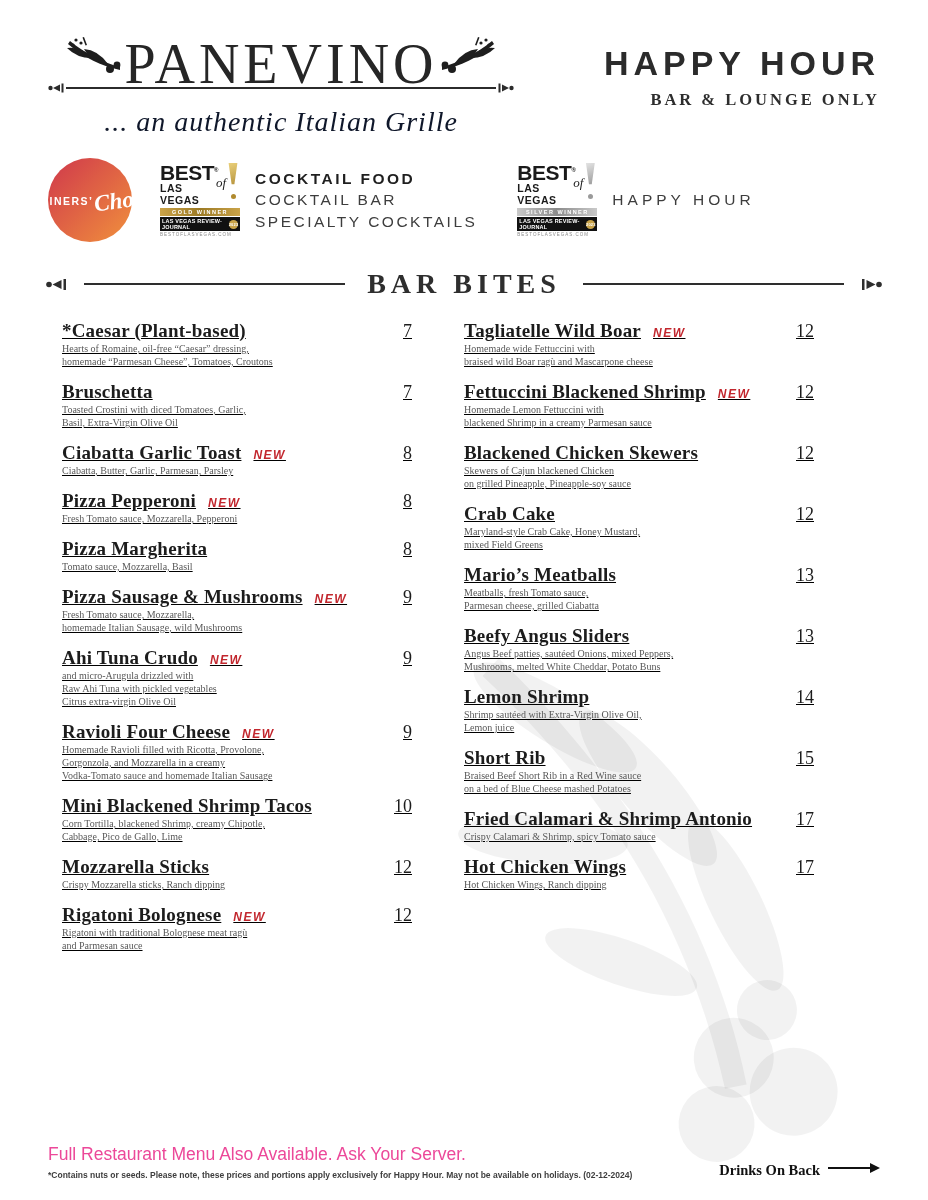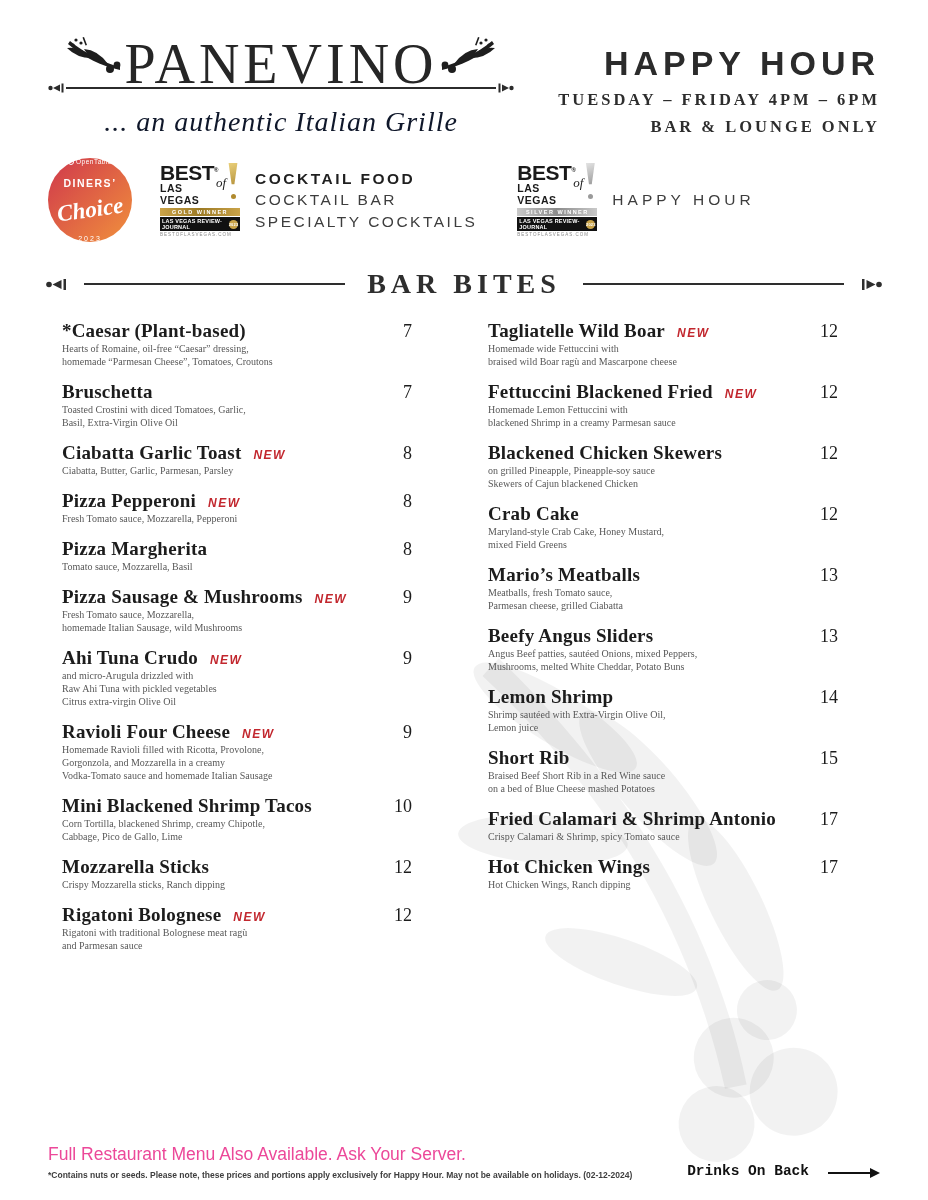--- a/index.html
+++ b/index.html
@@ -30,21 +30,21 @@
   .award-text { font-family:"Liberation Sans", sans-serif; margin-left:15px; }
   .award-line { font-size:15.5px; letter-spacing:2.5px; color:#3d3d3d; line-height:1.38; }
   .award-line.bold { font-weight:700; color:#1f1f1f; }
   .award-sub { font-size:11.5px; letter-spacing:2px; color:#a6a6a6; margin-top:1px; }
   .award-2 { margin-left:28px; }
   .award-3 { margin-left:40px; }
   .award-3 .award-line { letter-spacing:4px; }
 
   
   .dc-badge { width:84px; height:84px; border-radius:50%; background:linear-gradient(135deg,#d13c4b 5%,#ef8c3d 95%);
-              color:#fff; display:flex; flex-direction:column; align-items:center; justify-content:space-between;
+              color:#fff; display:flex; flex-direction:row; align-items:center; justify-content:center;
               font-family:"Liberation Sans", sans-serif; flex:0 0 auto; }
   .dc-brand { font-size:6.5px; letter-spacing:.5px; display:flex; align-items:center; gap:2px; }
   .ot-dot { width:6px; height:6px; border:1.4px solid #fff; border-radius:50%; display:inline-block; }
   .dc-diners { font-size:10.5px; font-weight:700; letter-spacing:1.5px; margin-top:2px; }
   .dc-choice { font-family:"Liberation Serif", serif; font-style:italic; font-weight:700; font-size:23px; line-height:.95; transform:rotate(-8deg); }
   .dc-year { font-size:7px; letter-spacing:2px; margin-top:4px; }
 
   
   .bolv { width:80px; flex:0 0 auto; font-family:"Liberation Sans", sans-serif; text-align:left; }
   .bolv-main { position:relative; padding-right:16px; }
@@ -67,36 +67,36 @@
   .bolv-year { background:#c9a349; color:#fff; border-radius:50%; width:9px; height:9px; font-size:4px;
                display:inline-flex; align-items:center; justify-content:center; flex:0 0 auto; }
   .bolv-site { font-size:4.5px; letter-spacing:1px; color:#8a8a8a; margin-top:1px; }
 
   
   .divider { display:flex; align-items:center; margin:26px 46px 0 46px; gap:14px; }
   .divider-line { flex:1; height:2px; background:#2e2e2e; }
   .divider-title { font-size:28px; font-weight:700; letter-spacing:5px; color:#2e2e2e; padding:0 8px; }
 
   
-  .menu { display:flex; padding:20px 0 0 62px; gap:76px; position:relative; z-index:1; }
+  .menu { display:flex; padding:20px 0 0 62px; gap:52px; position:relative; z-index:1;text-decoration:underline; }
   .menu-col { width:350px; flex:0 0 350px; }
   .menu-item { margin-bottom:13px; }
   .item-head { display:flex; align-items:baseline; }
   .item-name { font-size:19px; font-weight:700; color:#1c1c1c; letter-spacing:.2px; white-space:nowrap; }
   .new-badge { font-family:"Liberation Sans", sans-serif; font-style:italic; font-weight:700; font-size:12px;
                letter-spacing:1.5px; color:#c2272e; margin-left:12px; }
   .item-price { margin-left:auto; font-size:18px; color:#1c1c1c; }
   .desc-line { font-size:10px; color:#585858; line-height:1.3; white-space:nowrap; }
 
   
   .footer { position:absolute; left:48px; right:48px; bottom:20px; }
   .footer-note { font-family:"Liberation Sans", sans-serif; font-size:17.5px; color:#ec4899; }
   .fine-print { font-family:"Liberation Sans", sans-serif; font-size:8.5px; color:#3e3e3e; margin-top:5px;font-weight:bold; }
-  .drinks { position:absolute; right:0; bottom:1px; display:flex; align-items:flex-end; gap:19px;
-            font-family:Liberation Mono, monospace; font-size:14.5px; font-weight:700; color:#111; }
+  .drinks { position:absolute; right:0; bottom:1px; display:flex; align-items:flex-start; gap:8px;
+            font-family:Liberation Serif, serif; font-size:14.5px; font-weight:700; color:#111; }
 </style>
 </head>
 <body>
 
 <div class="page">
 
   <svg class="watermark" viewBox="0 0 460 580">
     <g fill="#000" fill-opacity="0.05">
       <path d="M70,30 C170,150 255,300 272,480 L250,482 C230,305 155,165 52,46 Z"></path>
       <ellipse cx="120" cy="95" rx="95" ry="26" transform="rotate(38 120 95)"></ellipse>
@@ -157,21 +157,20 @@
               <polygon points="5,5 12,1.5 12,8.5"></polygon>
               <rect x="13.5" y="0.5" width="2" height="9"></rect>
             </g>
         </svg>
       </div>
       <div class="tagline">... an authentic Italian Grille</div>
     </div>
 
     <div class="hh-block">
       <div class="hh-title">HAPPY HOUR</div>
-      <div class="hh-line">TUESDAY – FRIDAY 4PM – 6PM</div>
       <div class="hh-line">BAR &amp; LOUNGE ONLY</div>
     </div>
   </div>
 
   <div class="awards">
 
     <div class="award award-1">
       <div class="dc-badge">
         <div class="dc-brand">
             <span class="ot-dot"></span>
@@ -388,39 +387,39 @@
         <span class="item-price">12</span>
       </div>
       <div class="item-desc">
             <div class="desc-line">Homemade wide Fettuccini with</div>
             <div class="desc-line">braised wild Boar ragù and Mascarpone cheese</div>
           </div>
     </div>
 
     <div class="menu-item">
       <div class="item-head">
-        <span class="item-name">Fettuccini Blackened Fried</span>
+        <span class="item-name">Fettuccini Blackened Shrimp</span>
         <span class="new-badge">NEW</span>
         <span class="item-price">12</span>
       </div>
       <div class="item-desc">
             <div class="desc-line">Homemade Lemon Fettuccini with</div>
             <div class="desc-line">blackened Shrimp in a creamy Parmesan sauce</div>
           </div>
     </div>
 
     <div class="menu-item">
       <div class="item-head">
         <span class="item-name">Blackened Chicken Skewers</span>
 
         <span class="item-price">12</span>
       </div>
       <div class="item-desc">
+            <div class="desc-line">Skewers of Cajun blackened Chicken</div>
             <div class="desc-line">on grilled Pineapple, Pineapple-soy sauce</div>
-            <div class="desc-line">Skewers of Cajun blackened Chicken</div>
           </div>
     </div>
 
     <div class="menu-item">
       <div class="item-head">
         <span class="item-name">Crab Cake</span>
 
         <span class="item-price">12</span>
       </div>
       <div class="item-desc">

